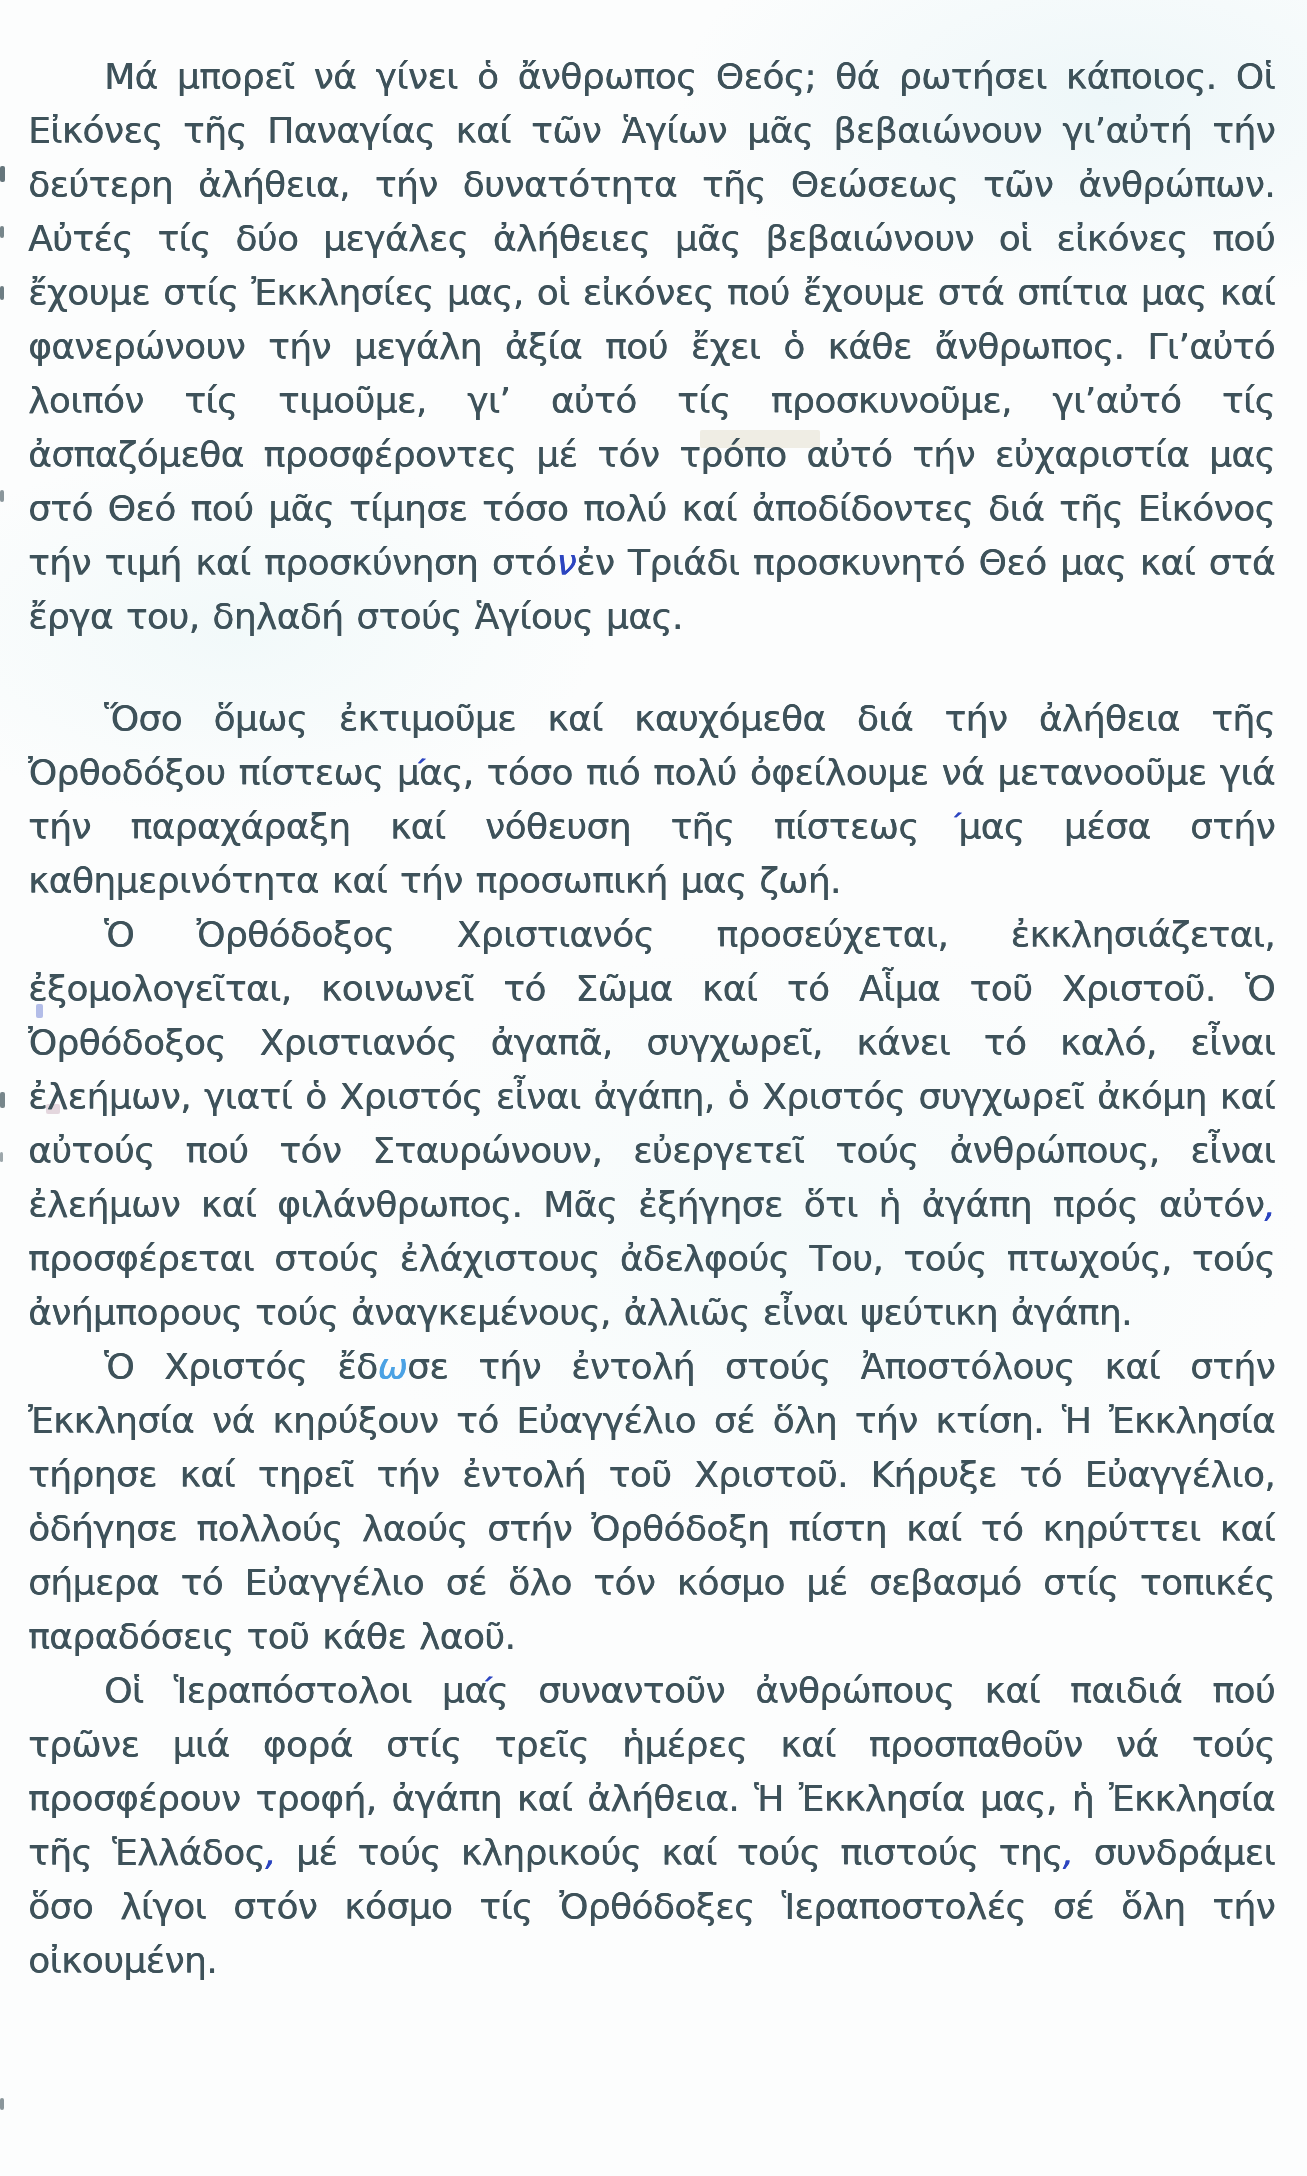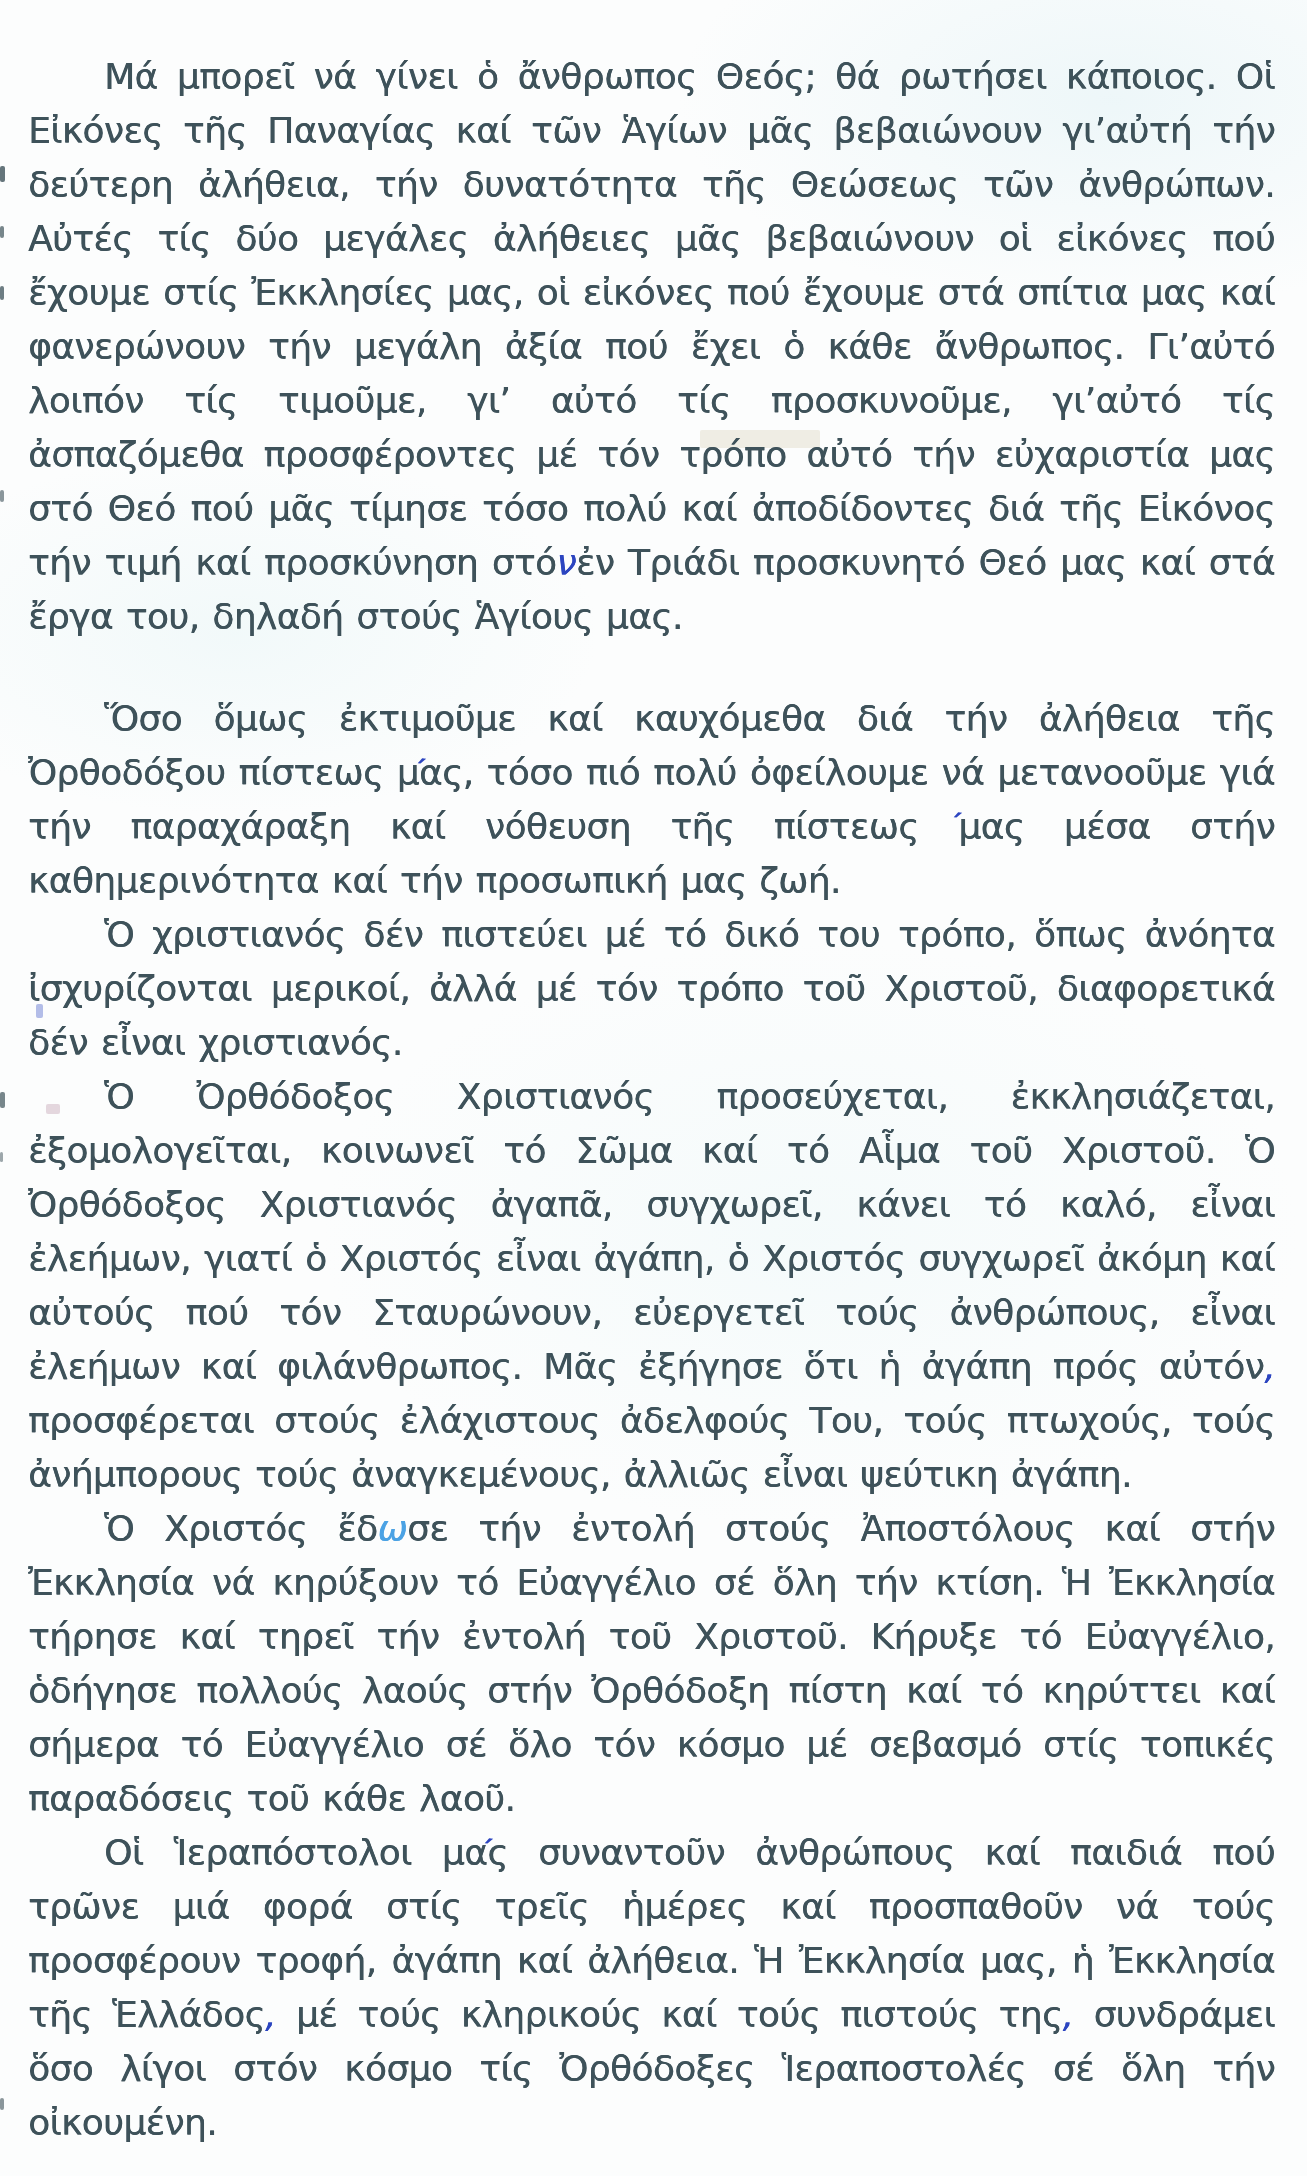--- a/index.html
+++ b/index.html
@@ -64,18 +64,17 @@
       <div class="artifact" style="left: 0px; top: 1092px; width: 5px; height: 16px; background: rgb(62, 82, 90); opacity: 0.7;"></div>
       <div class="artifact" style="left: 0px; top: 1152px; width: 3px; height: 10px; background: rgb(62, 82, 90); opacity: 0.5;"></div>
       <div class="artifact" style="left: 0px; top: 2098px; width: 4px; height: 12px; background: rgb(62, 82, 90); opacity: 0.6;"></div>
       <div class="artifact" style="left: 700px; top: 430px; width: 120px; height: 18px; background: rgb(216, 205, 180); opacity: 0.35;"></div>
       <div class="artifact" style="left: 46px; top: 1104px; width: 14px; height: 10px; background: rgb(200, 168, 184); opacity: 0.45;"></div>
       <div class="artifact" style="left: 36px; top: 1004px; width: 7px; height: 14px; background: rgb(44, 69, 192); opacity: 0.35;"></div>
     </div>
   <div class="text-block">
       <p class="para gap-after"><span class="seg-ink">Μά μπορεῖ νά γίνει ὁ ἄνθρωπος Θεός; θά ρωτήσει κάποιος. Οἱ Εἰκόνες τῆς Παναγίας καί τῶν Ἁγίων μᾶς βεβαιώνουν γι’αὐτή τήν δεύτερη ἀλήθεια, τήν δυνατότητα τῆς Θεώσεως τῶν ἀνθρώπων. Αὐτές τίς δύο μεγάλες ἀλήθειες μᾶς βεβαιώνουν οἱ εἰκόνες πού ἔχουμε στίς Ἐκκλησίες μας, οἱ εἰκόνες πού ἔχουμε στά σπίτια μας καί φανερώνουν τήν μεγάλη ἀξία πού ἔχει ὁ κάθε ἄνθρωπος. Γι’αὐτό λοιπόν τίς τιμοῦμε, γι’ αὐτό τίς προσκυνοῦμε, γι’αὐτό τίς ἀσπαζόμεθα προσφέροντες μέ τόν τρόπο αὐτό τήν εὐχαριστία μας στό Θεό πού μᾶς τίμησε τόσο πολύ καί ἀποδίδοντες διά τῆς Εἰκόνος τήν τιμή καί προσκύνηση στό</span><span class="seg-pen">ν</span><span class="seg-ink">ἐν Τριάδι προσκυνητό Θεό μας καί στά ἔργα του, δηλαδή στούς Ἁγίους μας.</span></p>
       <p class="para"><span class="seg-ink">Ὅσο ὅμως ἐκτιμοῦμε καί καυχόμεθα διά τήν ἀλήθεια τῆς Ὀρθοδόξου πίστε</span><span class="seg-ink has-mark" data-mark="´">ω</span><span class="seg-ink">ς μας, τόσο πιό πολύ ὀφείλουμε νά μετανοοῦμε γιά τήν παραχάραξη καί νόθευση τῆς πίστε</span><span class="seg-ink has-mark" data-mark="´">ω</span><span class="seg-ink">ς μας μέσα στήν καθημερινότητα καί τήν προσωπική μας ζωή.</span></p>
-      <p class="para"><span class="seg-ink">Ὁ χριστιανός δέν πιστεύει μέ τό δικό του τρόπο, ὅπως ἀνόητα ἰσχυρίζονται μερικοί, ἀλλά μέ τόν τρόπο τοῦ Χριστοῦ, διαφορετικά δέν εἶναι χριστιανός.</span></p>
       <p class="para"><span class="seg-ink">Ὁ Ὀρθόδοξος Χριστιανός προσεύχεται, ἐκκλησιάζεται, ἐξομολογεῖται, κοινωνεῖ τό Σῶμα καί τό Αἷμα τοῦ Χριστοῦ. Ὁ Ὀρθόδοξος Χριστιανός ἀγαπᾶ, συγχωρεῖ, κάνει τό καλό, εἶναι ἐλεήμων, γιατί ὁ Χριστός εἶναι ἀγάπη, ὁ Χριστός συγχωρεῖ ἀκόμη καί αὐτούς πού τόν Σταυρώνουν, εὐεργετεῖ τούς ἀνθρώπους, εἶναι ἐλεήμων καί φιλάνθρωπος. Μᾶς ἐξήγησε ὅτι ἡ ἀγάπη πρός αὐτόν</span><span class="seg-pen">,</span><span class="seg-ink"> προσφέρεται στούς ἐλάχιστους ἀδελφούς Του, τούς πτωχούς, τούς ἀνήμπορους τούς ἀναγκεμένους, ἀλλιῶς εἶναι ψεύτικη ἀγάπη.</span></p>
       <p class="para"><span class="seg-ink">Ὁ Χριστός ἔδ</span><span class="seg-pen-light">ω</span><span class="seg-ink">σε τήν ἐντολή στούς Ἀποστόλους καί στήν Ἐκκλησία νά κηρύξουν τό Εὐαγγέλιο σέ ὅλη τήν κτίση. Ἡ Ἐκκλησία τήρησε καί τηρεῖ τήν ἐντολή τοῦ Χριστοῦ. Κήρυξε τό Εὐαγγέλιο, ὁδήγησε πολλούς λαούς στήν Ὀρθόδοξη πίστη καί τό κηρύττει καί σήμερα τό Εὐαγγέλιο σέ ὅλο τόν κόσμο μέ σεβασμό στίς τοπικές παραδόσεις τοῦ κάθε λαοῦ.</span></p>
       <p class="para"><span class="seg-ink">Οἱ Ἱεραπόστολο</span><span class="seg-ink has-mark" data-mark="´">ι</span><span class="seg-ink"> μας συναντοῦν ἀνθρώπους καί παιδιά πού τρῶνε μιά φορά στίς τρεῖς ἡμέρες καί προσπαθοῦν νά τούς προσφέρουν τροφή, ἀγάπη καί ἀλήθεια. Ἡ Ἐκκλησία μας, ἡ Ἐκκλησία τῆς Ἑλλάδος</span><span class="seg-pen">,</span><span class="seg-ink"> μέ τούς κληρικούς καί τούς πιστούς της</span><span class="seg-pen">,</span><span class="seg-ink"> συνδράμει ὅσο λίγοι στόν κόσμο τίς Ὀρθόδοξες Ἱεραποστολές σέ ὅλη τήν οἰκουμένη.</span></p>
     </div>
 </div>
 
 </body></html>

